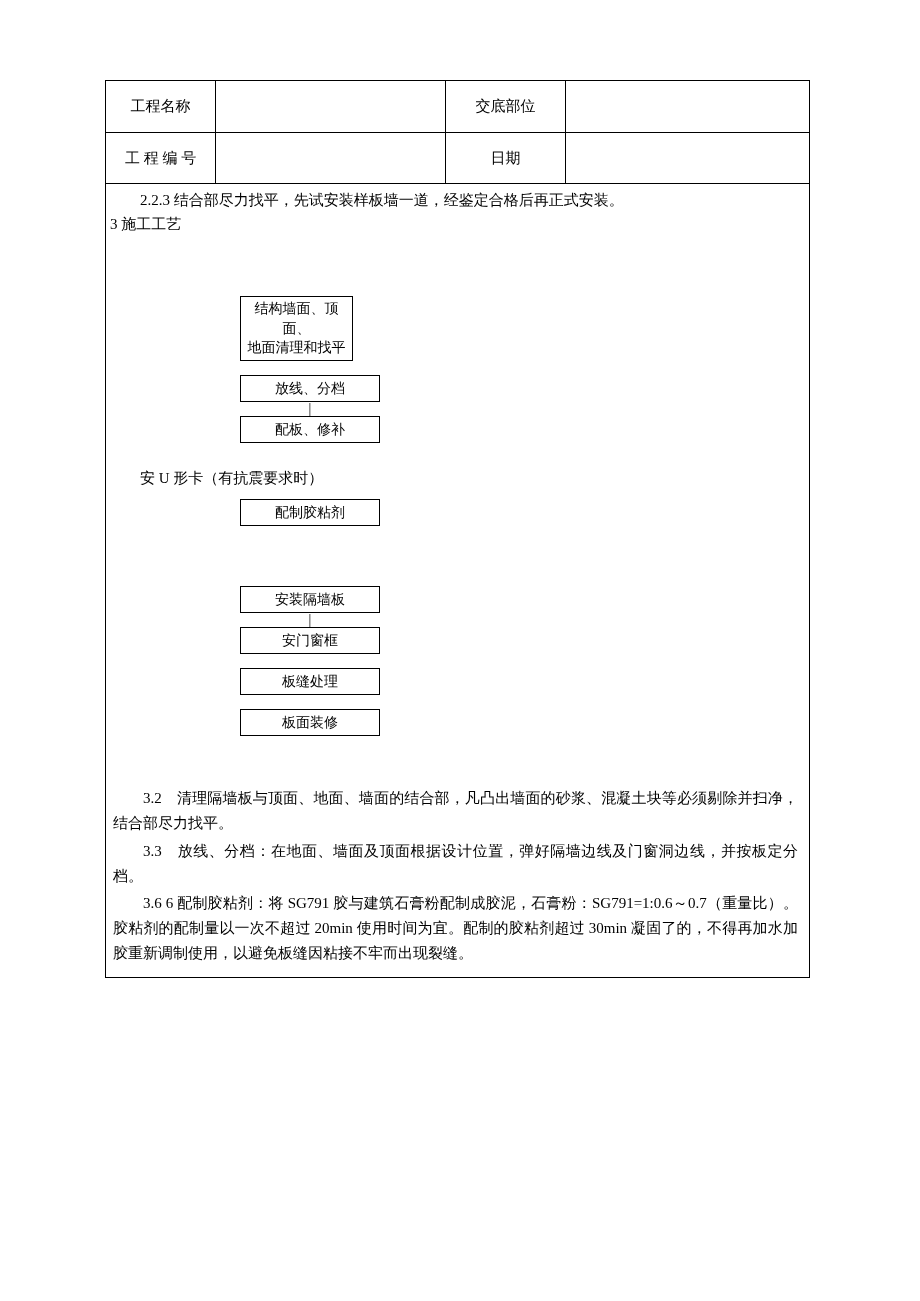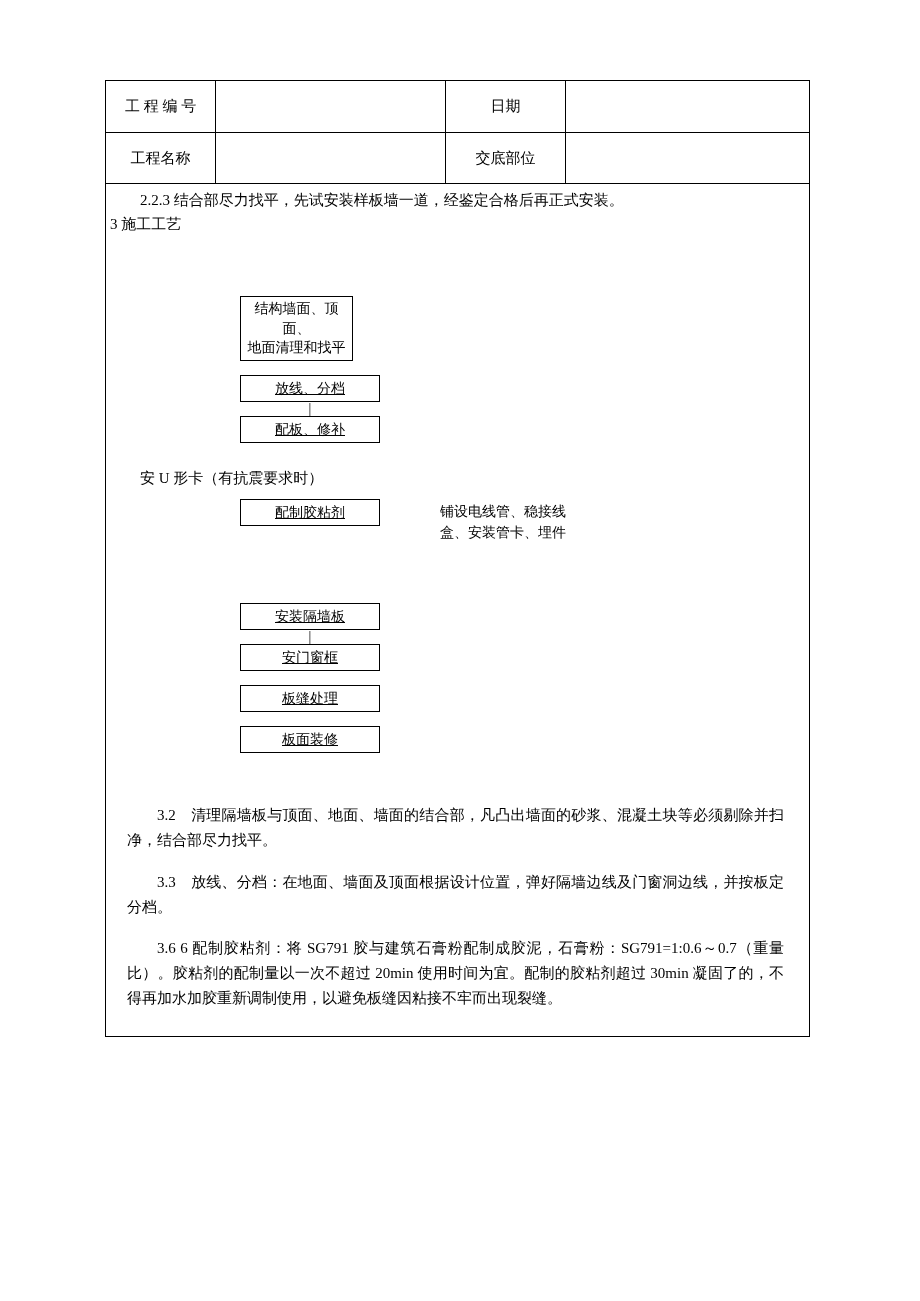--- a/index.html
+++ b/index.html
@@ -55,21 +55,20 @@
     margin-left: 130px;
     width: 400px;
   }
   .flow-box {
     border: 1px solid #000;
     width: 140px;
     padding: 2px 4px;
     text-align: center;
     font-size: 14px;
     margin: 0;
-    text-decoration: underline;
   }
   .flow-box-tall {
     width: 113px;
     border: 1px solid #000;
     padding: 2px 4px;
     text-align: center;
     font-size: 14px;
     line-height: 1.4;
   }
   .flow-gap {
@@ -98,39 +97,39 @@
     font-size: 14px;
     line-height: 1.5;
     padding-top: 2px;
   }
   .body-text {
     margin-top: 50px;
   }
   .body-text p {
     line-height: 1.65;
     text-align: justify;
-    margin: 17px;
+    margin: 3px;
   }
   .p-indent { text-indent: 2em; }
 </style>
 </head>
 <body>
 
 <table class="header-table">
   <tbody>
       <tr>
+    <td class="label-cell">工程名称</td>
+    <td class="val-cell-1"></td>
+    <td class="label-cell-2">交底部位</td>
+    <td></td>
+  </tr>
+  <tr>
     <td class="label-cell">工 程 编 号</td>
     <td class="val-cell-1"></td>
     <td class="label-cell-2">日期</td>
-    <td></td>
-  </tr>
-  <tr>
-    <td class="label-cell">工程名称</td>
-    <td class="val-cell-1"></td>
-    <td class="label-cell-2">交底部位</td>
     <td></td>
   </tr>
 </tbody>
   </table>
 
 <div class="content-cell">
   <div class="content-inner">
 
     <p class="para">2.2.3 结合部尽力找平，先试安装样板墙一道，经鉴定合格后再正式安装。</p>
     <p class="para no-indent">3 施工工艺</p>
@@ -145,24 +144,20 @@
         <div class="flow-gap"></div>
         <div class="flow-box">放线、分档</div>
         <div class="flow-conn">|</div>
         <div class="flow-box">配板、修补</div>
       </div>
 
       <div class="flow-wide-row">安 U 形卡（有抗震要求时）</div>
 
       <div class="flow-dual-row">
         <div class="flow-box">配制胶粘剂</div>
-        <div class="flow-dual-right">
-          <span>铺设电线管、稳接线</span><br>
-          <span>盒、安装管卡、埋件</span>
-        </div>
       </div>
 
       <div class="flow-col" style="margin-top:60px;">
         <div class="flow-box">安装隔墙板</div>
         <div class="flow-conn">|</div>
         <div class="flow-box">安门窗框</div>
         <div class="flow-gap"></div>
         <div class="flow-box">板缝处理</div>
         <div class="flow-gap"></div>
         <div class="flow-box">板面装修</div>

